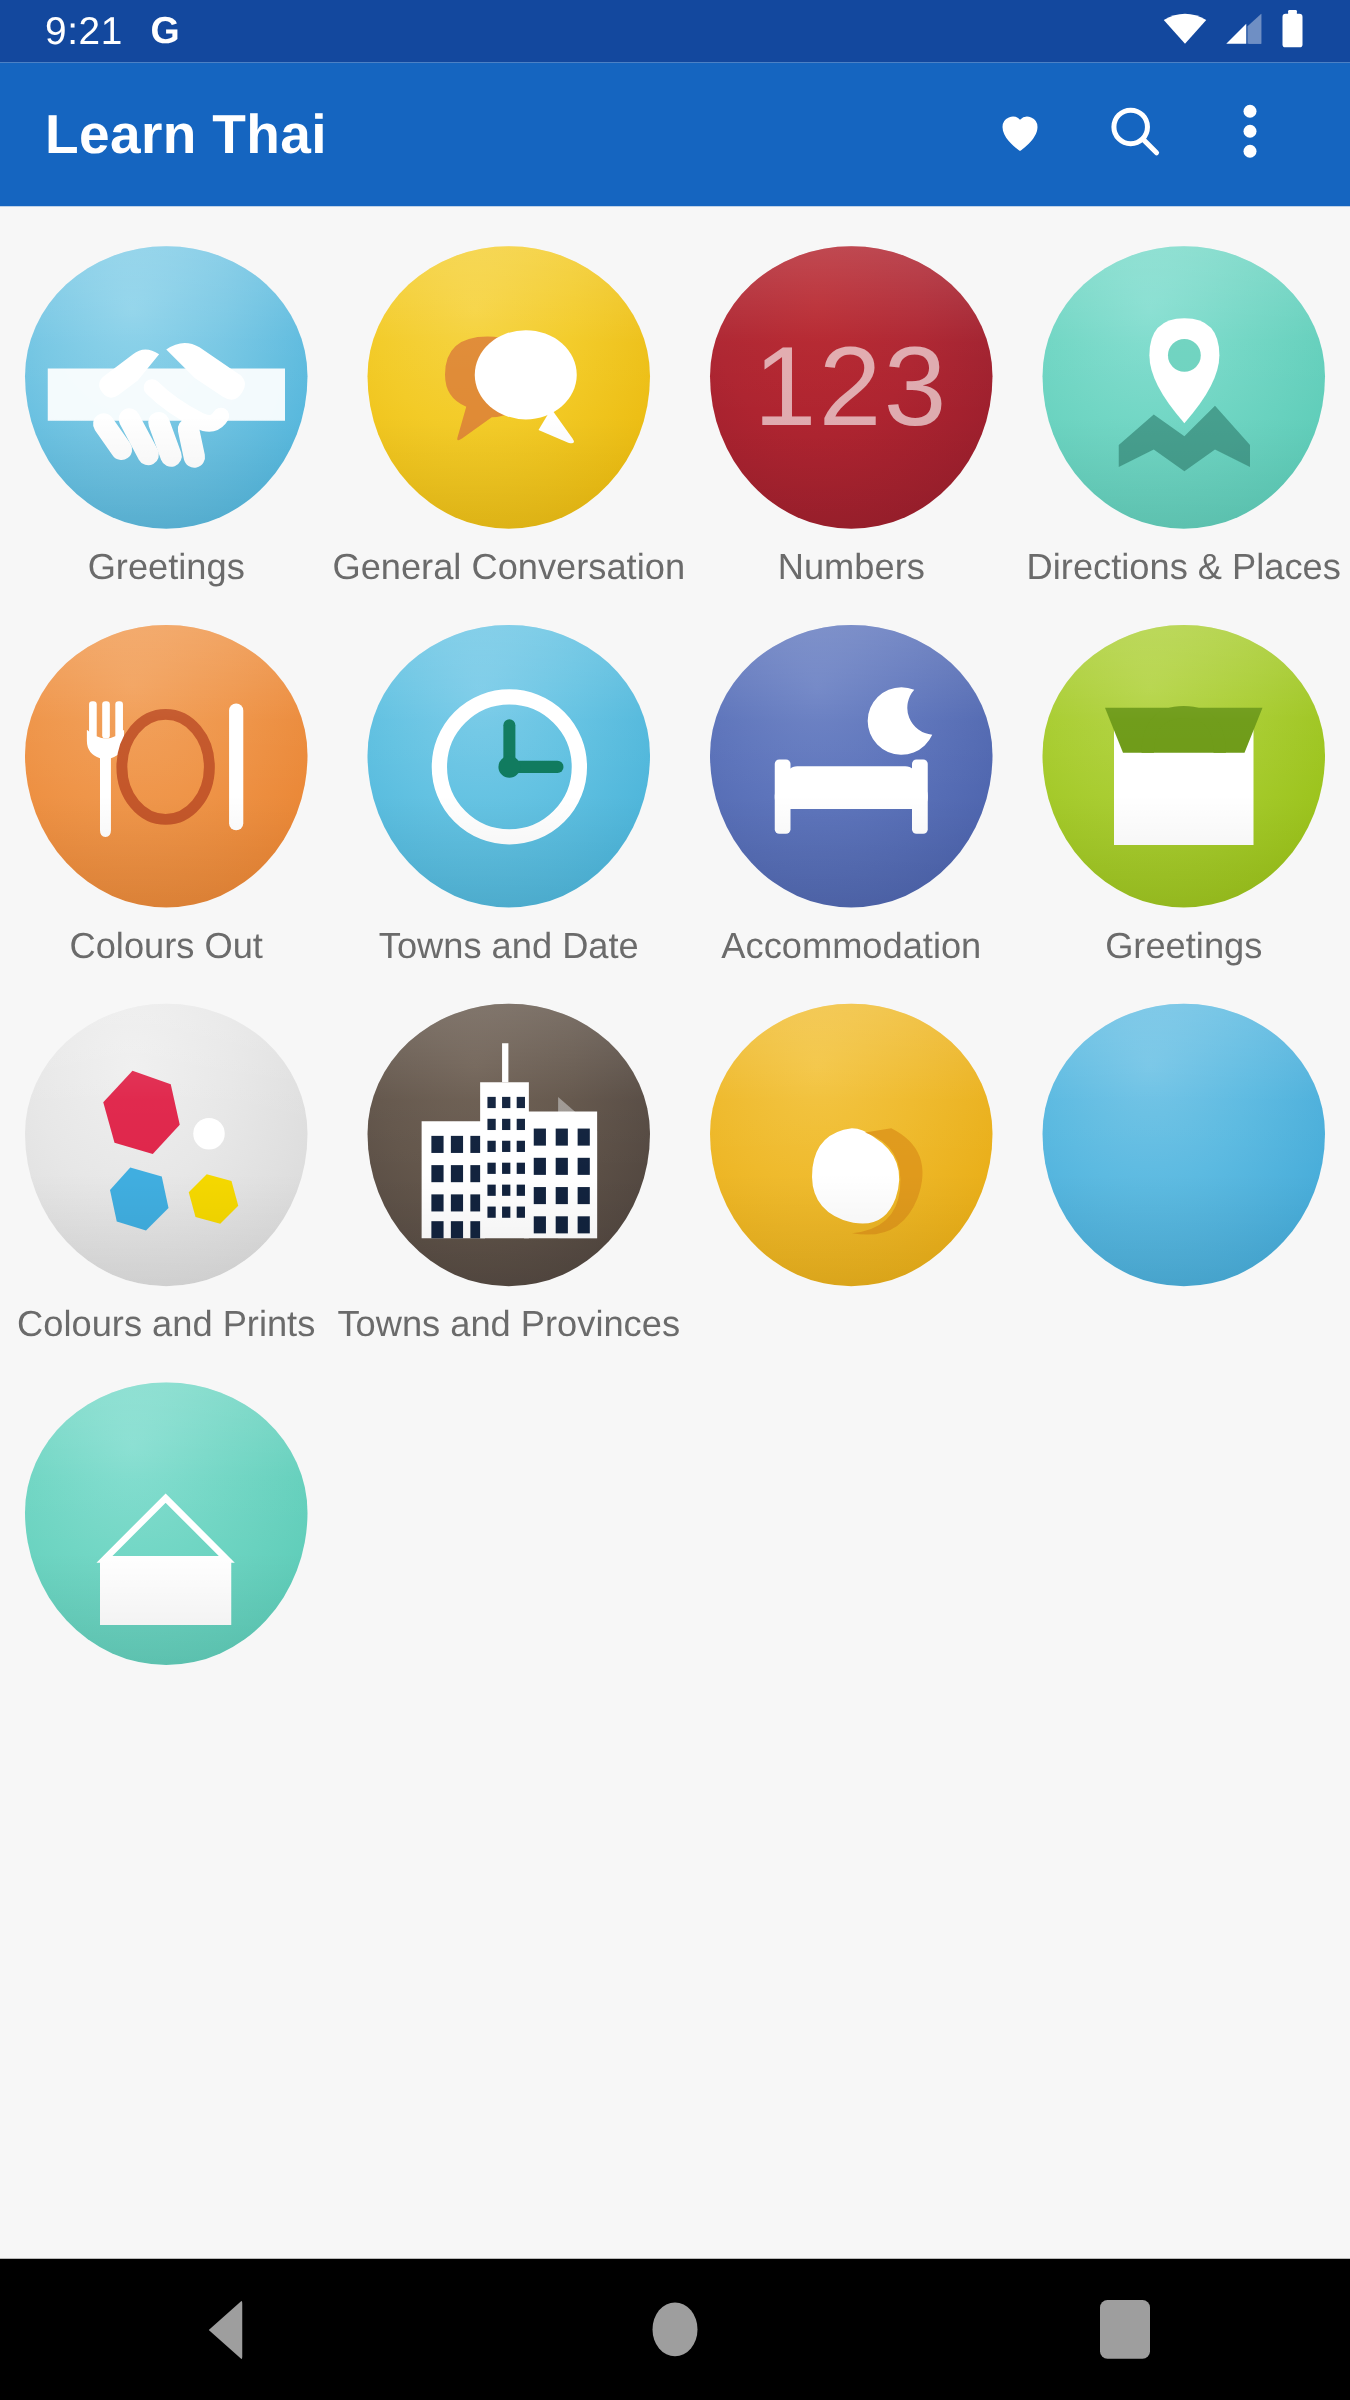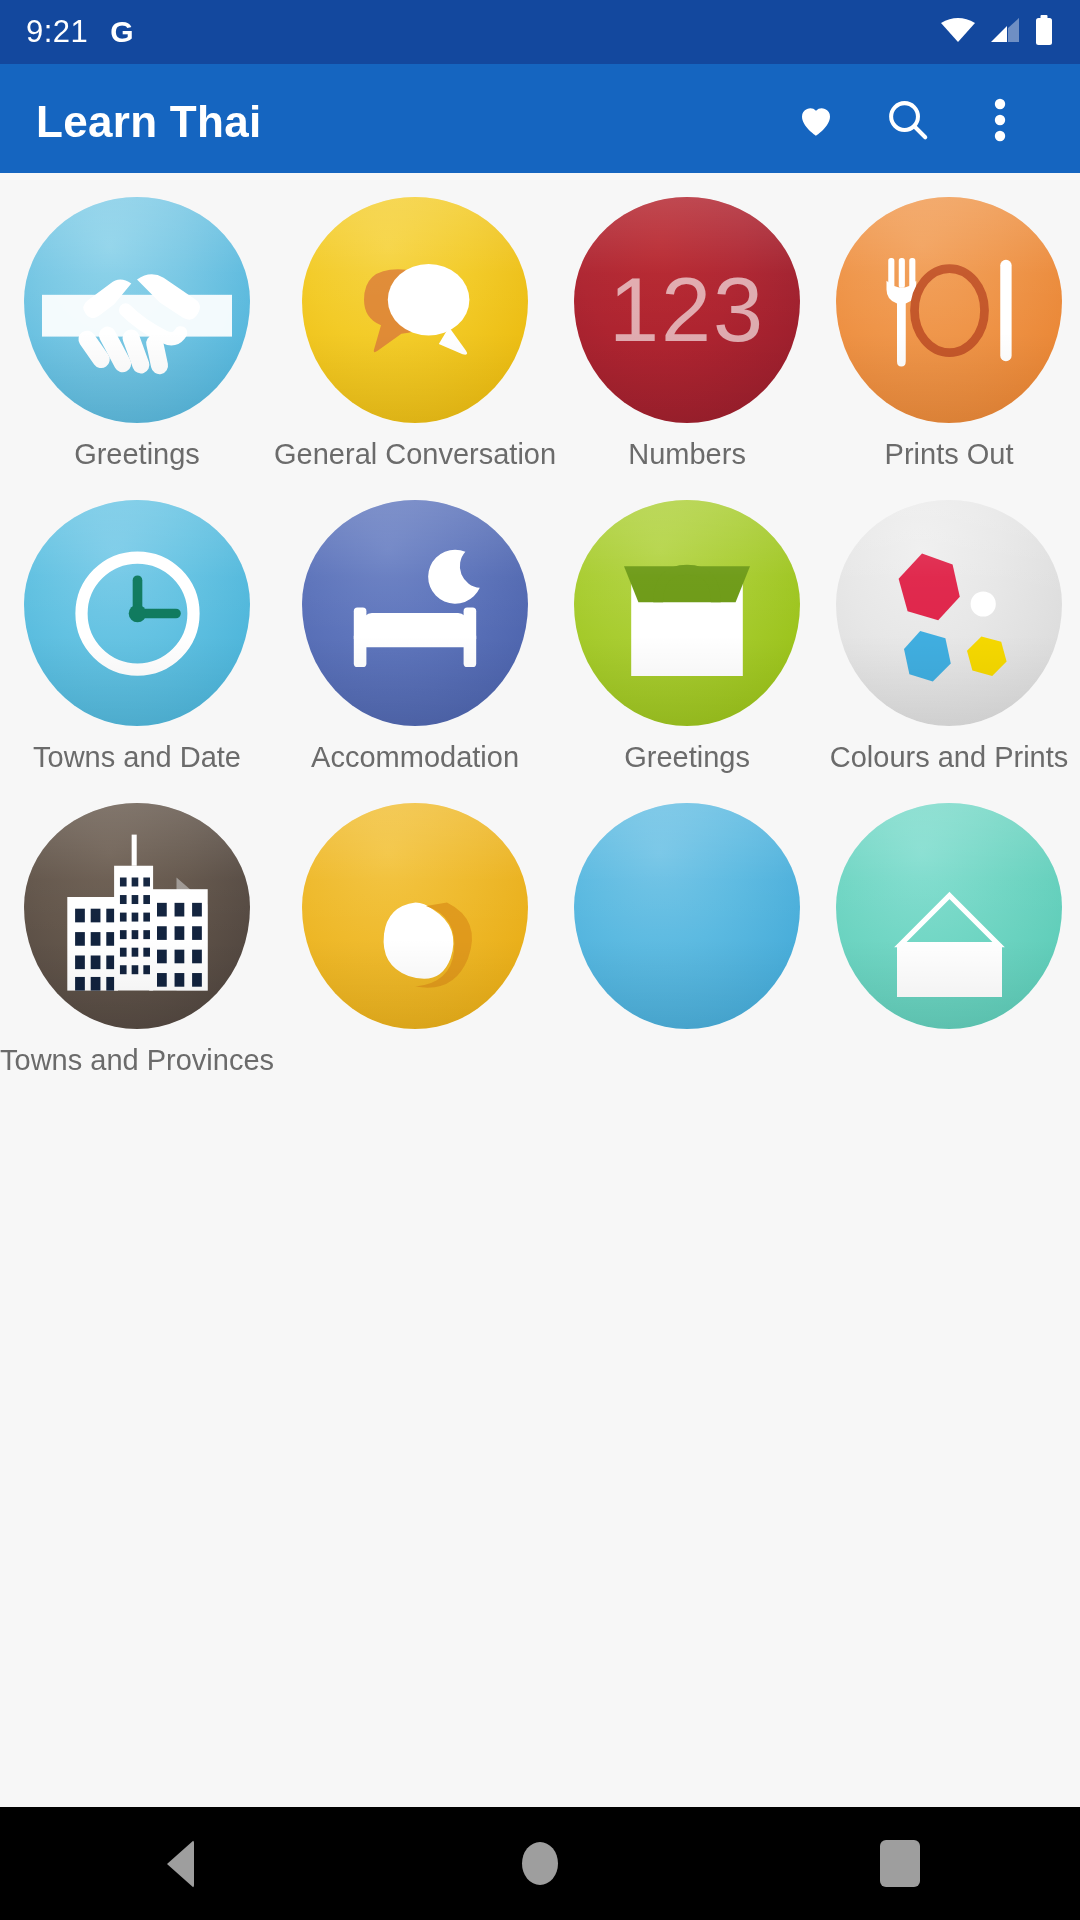--- a/index.html
+++ b/index.html
@@ -6,25 +6,25 @@
   html,body { width:1080px; height:1920px; }
   body {
     font-family:"Liberation Sans", sans-serif;
     background:#f7f7f7;
     overflow:hidden;
     position:relative;
   }
 
   
   #status-bar {
-    height:64px;
+    height:50px;
     background:#13489e;
     display:flex;
     align-items:center;
-    padding:0 26px;
+    padding:0 36px;
     color:#ffffff;
   }
   #status-clock {
     font-size:31px;
     font-weight:400;
     letter-spacing:0.5px;
   }
   #status-g {
     font-size:30px;
     font-weight:700;
@@ -259,38 +259,50 @@
       <div class="cell-label">General Conversation</div>
     </div>
 
     <div class="cell">
       <div class="tile g-numbers">
         <span style="font-size:90px;color:rgba(255,255,255,0.62);font-weight:400;letter-spacing:2px;line-height:1;">123</span>
       </div>
       <div class="cell-label">Numbers</div>
     </div>
 
+    <div class="cell">
+      <div class="tile g-directions">
+        <span>
+          <svg width="175" height="175" viewBox="0 0 100 100">
+            <path d="M20 76 L36 62 L50 72 L64 58 L80 76 L80 86 L64 78 L50 88 L36 78 L20 86 Z" fill="#3f9585" opacity="0.85"></path>
+            <path d="M50 18 q-16 0-16 17 q0 13 16 31 q16-18 16-31 q0-17-16-17z" fill="#ffffff"></path>
+            <circle cx="50" cy="35" r="7.5" fill="#6fd3c0"></circle>
+          </svg>
+        </span>
+      </div>
+      <div class="cell-label">Directions &amp; Places</div>
+    </div>
 
 
     <div class="cell">
       <div class="tile g-eatingout">
         <span>
           <svg width="175" height="175" viewBox="0 0 100 100">
             <g fill="#ffffff">
               <rect x="15" y="20" width="3.5" height="17" rx="1.5"></rect>
               <rect x="21" y="20" width="3.5" height="17" rx="1.5"></rect>
               <rect x="27" y="20" width="3.5" height="17" rx="1.5"></rect>
               <path d="M14 33 q9 8 17 0 l0 5 q0 6-6 8 l0 33 q0 3-2.5 3 q-2.5 0-2.5-3 l0-33 q-6-2-6-8z"></path>
             </g>
             <ellipse cx="50" cy="50" rx="20" ry="24" fill="none" stroke="#c4572a" stroke-width="5"></ellipse>
             <rect x="79" y="21" width="6.5" height="58" rx="3.2" fill="#ffffff"></rect>
           </svg>
         </span>
       </div>
-      <div class="cell-label">Prints Out</div>
+      <div class="cell-label">Colours Out</div>
     </div>
 
 
     <div class="cell">
       <div class="tile g-time">
         <span>
           <svg width="175" height="175" viewBox="0 0 100 100">
             <circle cx="50" cy="50" r="32" fill="none" stroke="#ffffff" stroke-width="7"></circle>
             <line x1="50" y1="50" x2="50" y2="31" stroke="#0f7a5e" stroke-width="5.5" stroke-linecap="round"></line>
             <line x1="50" y1="50" x2="72" y2="50" stroke="#0f7a5e" stroke-width="5.5" stroke-linecap="round"></line>

